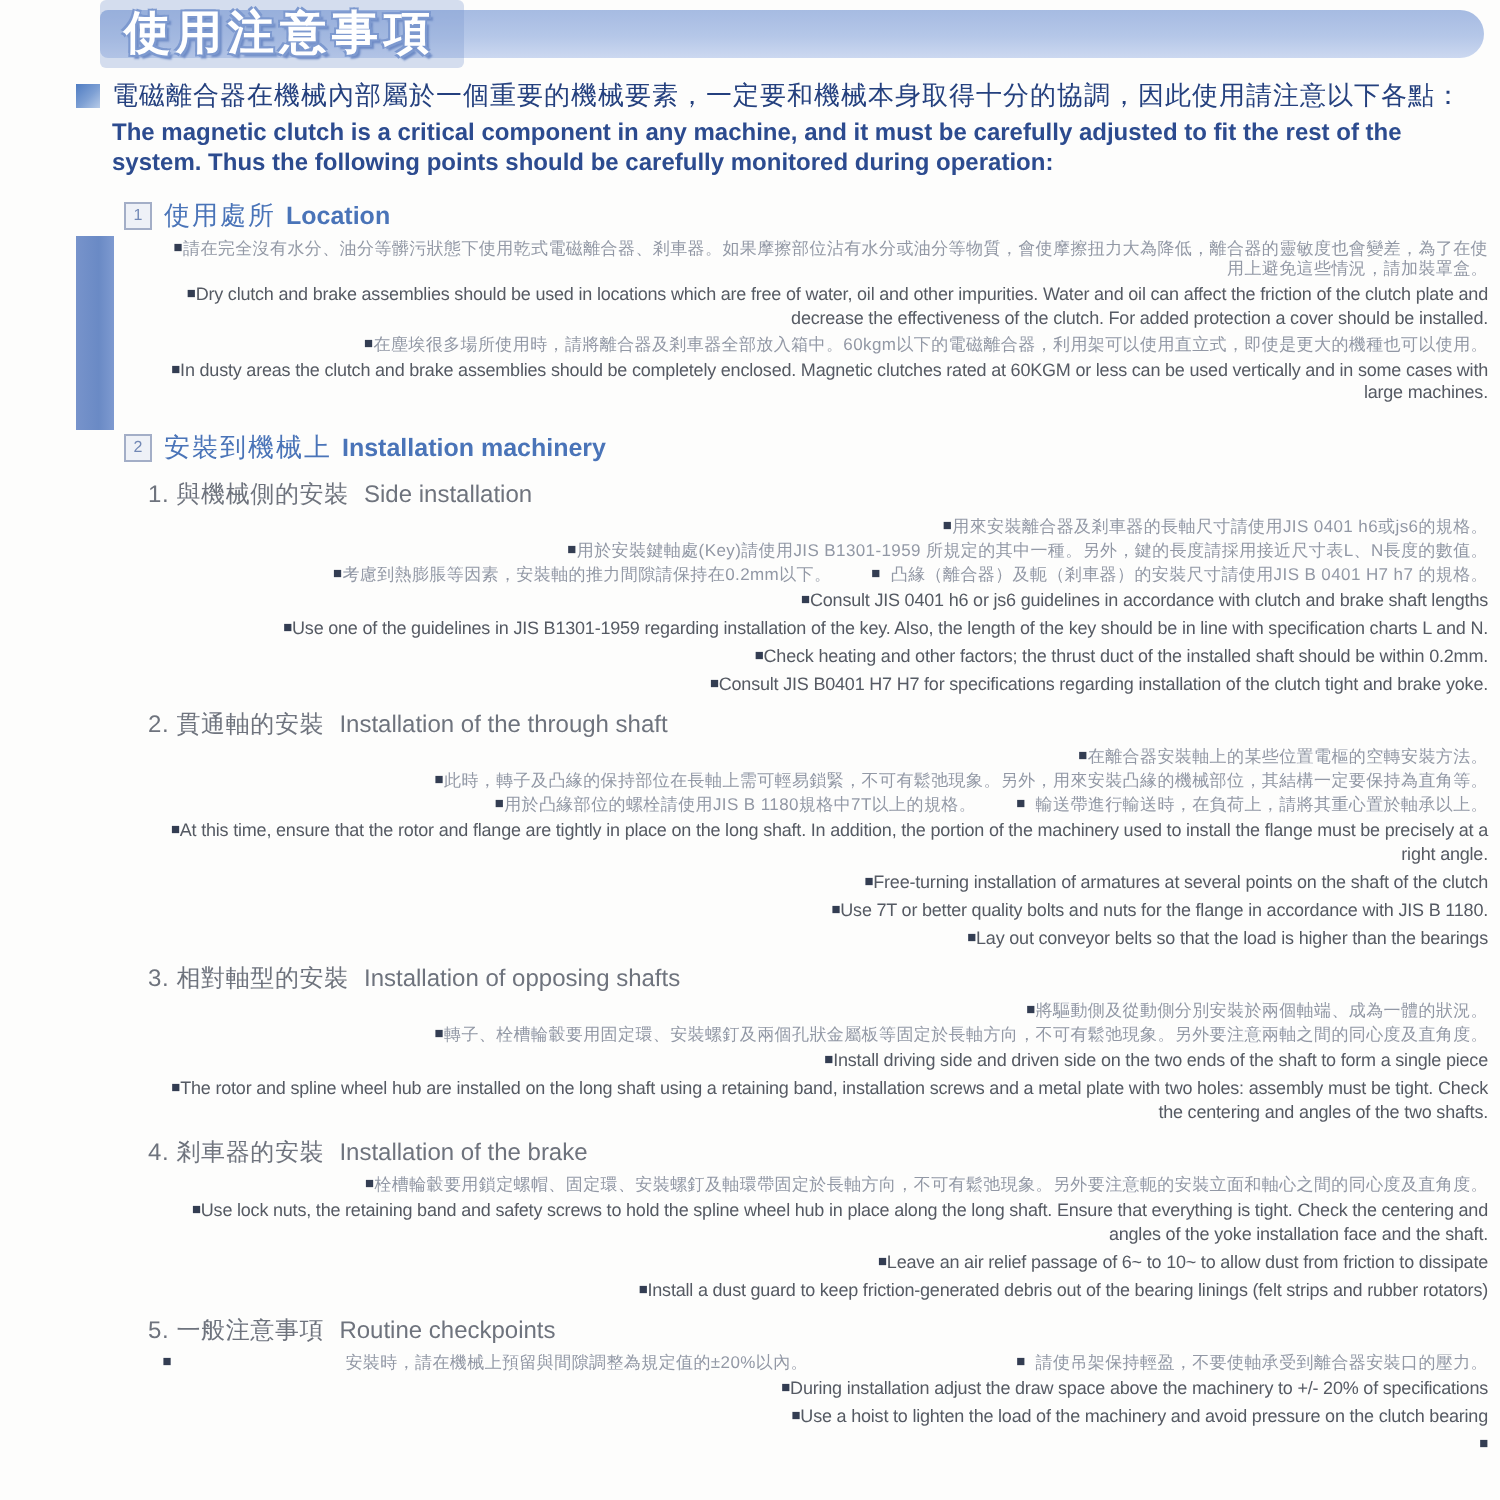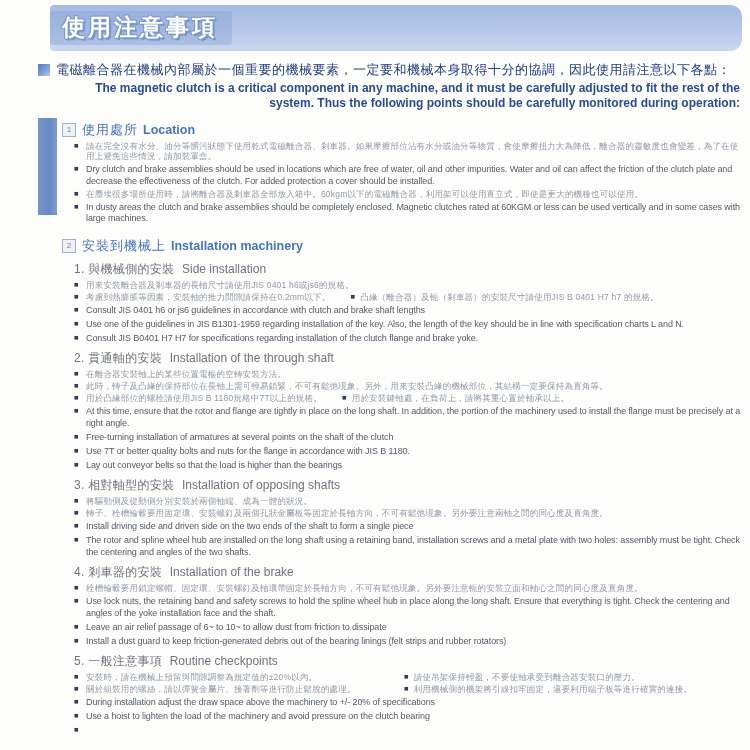--- a/index.html
+++ b/index.html
@@ -4,33 +4,33 @@
 <style>
   html,body{margin:0;padding:0;}
   body{
     width:750px;height:750px;position:relative;overflow:hidden;
     background:#fdfdfc;
     font-family:"Liberation Sans",sans-serif;
     -webkit-font-smoothing:antialiased;
   }
   
   .banner{
-    margin:5px 8px 0 50px;height:46px;
+    margin:5px 8px 0 50px;height:24px;
     background:linear-gradient(180deg,#a6bbe2 0%,#b5c7e8 55%,#ccd8f0 100%);
     border-radius:4px 12px 12px 4px;
     display:flex;align-items:center;
   }
   .banner-title{
     font-size:23px;font-weight:bold;color:#ffffff;letter-spacing:3px;
     padding:1px 14px 2px 12px;border-radius:3px;
     background:rgba(120,150,205,0.30);
     text-shadow:1px 1px 0 #7d99cf,-1px 1px 0 #7d99cf,1px -1px 0 #7d99cf,-1px -1px 0 #7d99cf,2px 2px 1px #6f8cc6;
   }
   
-  .intro{margin:11px 10px 0 38px;text-align:right;}
+  .intro{margin:11px 10px 0 38px;}
   .intro-row{display:flex;align-items:flex-start;}
   .note-square{
     width:12px;height:12px;margin:2px 6px 0 0;flex:0 0 auto;
     background:linear-gradient(135deg,#4f7cc2 0%,#7ea0d4 55%,#b7cbe8 100%);
   }
   .intro-zh{font-family:"Liberation Serif",serif;font-size:13px;color:#24407e;line-height:16px;letter-spacing:0.5px;}
   .intro-en{margin:3px 0 0 18px;font-size:12px;font-weight:bold;color:#2c4b8f;line-height:15px;max-width:692px;}
   
   .bar{position:absolute;left:38px;top:118px;width:19px;height:97px;
     background:linear-gradient(90deg,#7793cb 0%,#6a8ac5 60%,#7e9ad0 100%);}
@@ -41,21 +41,21 @@
   .sec-icon{
     width:12px;height:12px;border:1px solid #a3aec7;background:#eef1f7;
     color:#7288b5;font-size:8px;line-height:12px;text-align:center;
     margin-right:6px;flex:0 0 auto;
   }
   .sec-zh{font-size:13px;font-weight:normal;color:#4a74b8;letter-spacing:1px;}
   .sec-en{font-size:12.5px;font-weight:bold;color:#4a74b8;margin-left:5px;}
   .sub-head{margin:6px 0 2px 12px;font-size:12px;color:#6e737d;letter-spacing:0.3px;}
   .sub-en{margin-left:4px;letter-spacing:0;text-align:right;}
   
-  .bl{margin-left:12px;}
+  .bl{margin-left:12px;text-align:right;}
   .row{padding-left:12px;margin:1.5px 0;}
   .row::before{
     content:"■";display:inline-block;width:12px;margin-left:-12px;
     color:#333d52;font-size:7.5px;vertical-align:1px;
   }
   .zh{font-size:8.5px;color:#9298a5;line-height:10.5px;letter-spacing:0.2px;}
   .en{font-size:9px;color:#555a63;line-height:11.5px;letter-spacing:-0.1px;}
   .t2{margin-left:20px;}
   .t2::before,.c2::before{
     content:"■";display:inline-block;margin-right:5px;
@@ -102,35 +102,37 @@
     <span class="sec-en">Installation machinery</span>
   </div>
 
   <div class="sub-head">
     <span>1.</span>
     <span class="sub-zh">與機械側的安裝</span>
     <span class="sub-en">Side installation</span>
   </div>
   <div class="bl">
     <div class="row zh"><span>用來安裝離合器及剎車器的長軸尺寸請使用JIS 0401 h6或js6的規格。</span></div>
+    <div class="row zh"><span>用於安裝鍵軸處(Key)請使用JIS B1301-1959 所規定的其中一種。另外，鍵的長度請採用接近尺寸表L、N長度的數值。</span></div>
     <div class="row zh"><span>考慮到熱膨脹等因素，安裝軸的推力間隙請保持在0.2mm以下。</span><span class="t2">凸緣（離合器）及軛（剎車器）的安裝尺寸請使用JIS B 0401 H7 h7 的規格。</span></div>
     <div class="row en"><span>Consult JIS 0401 h6 or js6 guidelines in accordance with clutch and brake shaft lengths</span></div>
     <div class="row en"><span>Use one of the guidelines in JIS B1301-1959 regarding installation of the key.  Also, the length of the key should be in line with specification charts L and N.</span></div>
-    <div class="row en"><span>Consult JIS B0401 H7 H7 for specifications regarding installation of the clutch flange and brake yoke.</span></div>
+    <div class="row en"><span>Check heating and other factors; the thrust duct of the installed shaft should be within 0.2mm.</span></div>
+    <div class="row en"><span>Consult JIS B0401 H7 H7 for specifications regarding installation of the clutch tight and brake yoke.</span></div>
   </div>
 
   <div class="sub-head">
     <span>2.</span>
     <span class="sub-zh">貫通軸的安裝</span>
     <span class="sub-en">Installation of the through shaft</span>
   </div>
   <div class="bl">
     <div class="row zh"><span>在離合器安裝軸上的某些位置電樞的空轉安裝方法。</span></div>
     <div class="row zh"><span>此時，轉子及凸緣的保持部位在長軸上需可輕易鎖緊，不可有鬆弛現象。另外，用來安裝凸緣的機械部位，其結構一定要保持為直角等。</span></div>
-    <div class="row zh"><span>用於凸緣部位的螺栓請使用JIS B 1180規格中7T以上的規格。</span><span class="t2">用於安裝鍵軸處，在負荷上，請將其重心置於軸承以上。</span></div>
+    <div class="row zh"><span>用於凸緣部位的螺栓請使用JIS B 1180規格中7T以上的規格。</span><span class="t2">輸送帶進行輸送時，在負荷上，請將其重心置於軸承以上。</span></div>
     <div class="row en"><span>At this time, ensure that the rotor and flange are tightly in place on the long shaft.  In addition, the portion of the machinery used to install the flange must be precisely at a right angle.</span></div>
     <div class="row en"><span>Free-turning installation of armatures at several points on the shaft of the clutch</span></div>
     <div class="row en"><span>Use 7T or better quality bolts and nuts for the flange in accordance with JIS B 1180.</span></div>
     <div class="row en"><span>Lay out conveyor belts so that the load is higher than the bearings</span></div>
   </div>
 
   <div class="sub-head">
     <span>3.</span>
     <span class="sub-zh">相對軸型的安裝</span>
     <span class="sub-en">Installation of opposing shafts</span>
@@ -157,23 +159,19 @@
   <div class="sub-head">
     <span>5.</span>
     <span class="sub-zh">一般注意事項</span>
     <span class="sub-en">Routine checkpoints</span>
   </div>
   <div class="bl">
     <div class="row zh cols">
         <span class="c1">安裝時，請在機械上預留與間隙調整為規定值的±20%以內。</span>
         <span class="c2">請使吊架保持輕盈，不要使軸承受到離合器安裝口的壓力。</span>
       </div>
-    <div class="row zh cols">
-        <span class="c1">關於組裝用的螺絲，請以彈簧金屬片、接著劑等進行防止鬆脫的處理。</span>
-        <span class="c2">利用機械側的機架將引線扣牢固定，還要利用端子板等進行確實的連接。</span>
-      </div>
     <div class="row en"><span>During installation adjust the draw space above the machinery to +/- 20% of specifications</span></div>
     <div class="row en"><span>Use a hoist to lighten the load of the machinery and avoid pressure on the clutch bearing</span></div>
     <div class="row en"></div>
 
   </div>
 
 </div>
 
 </body></html>

